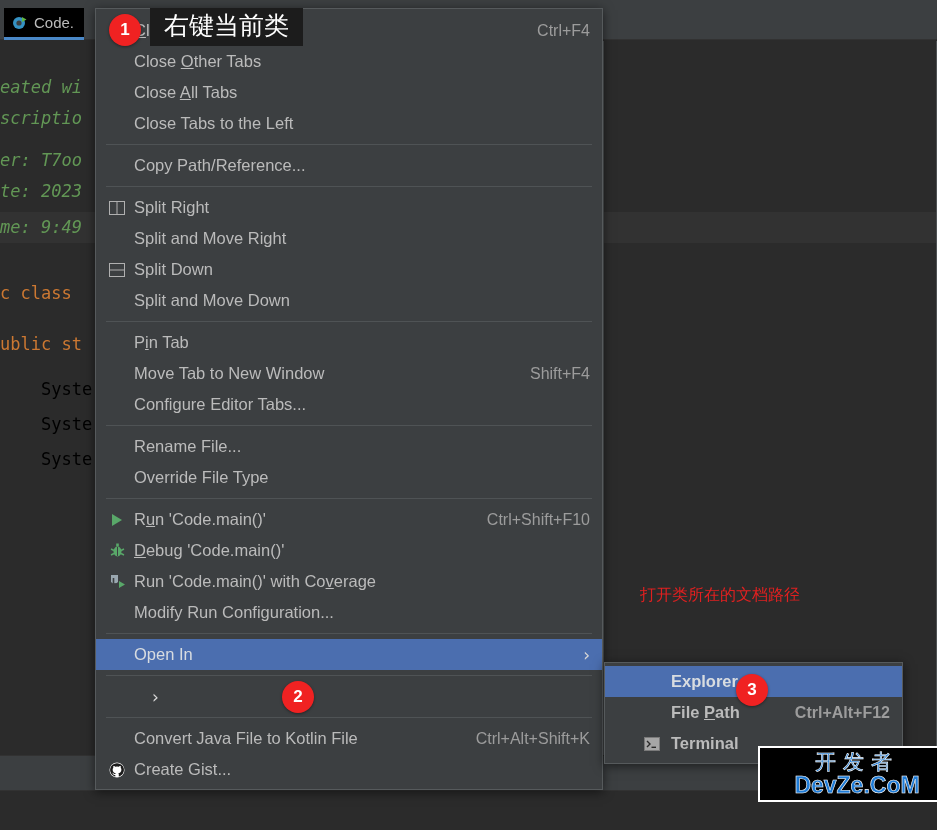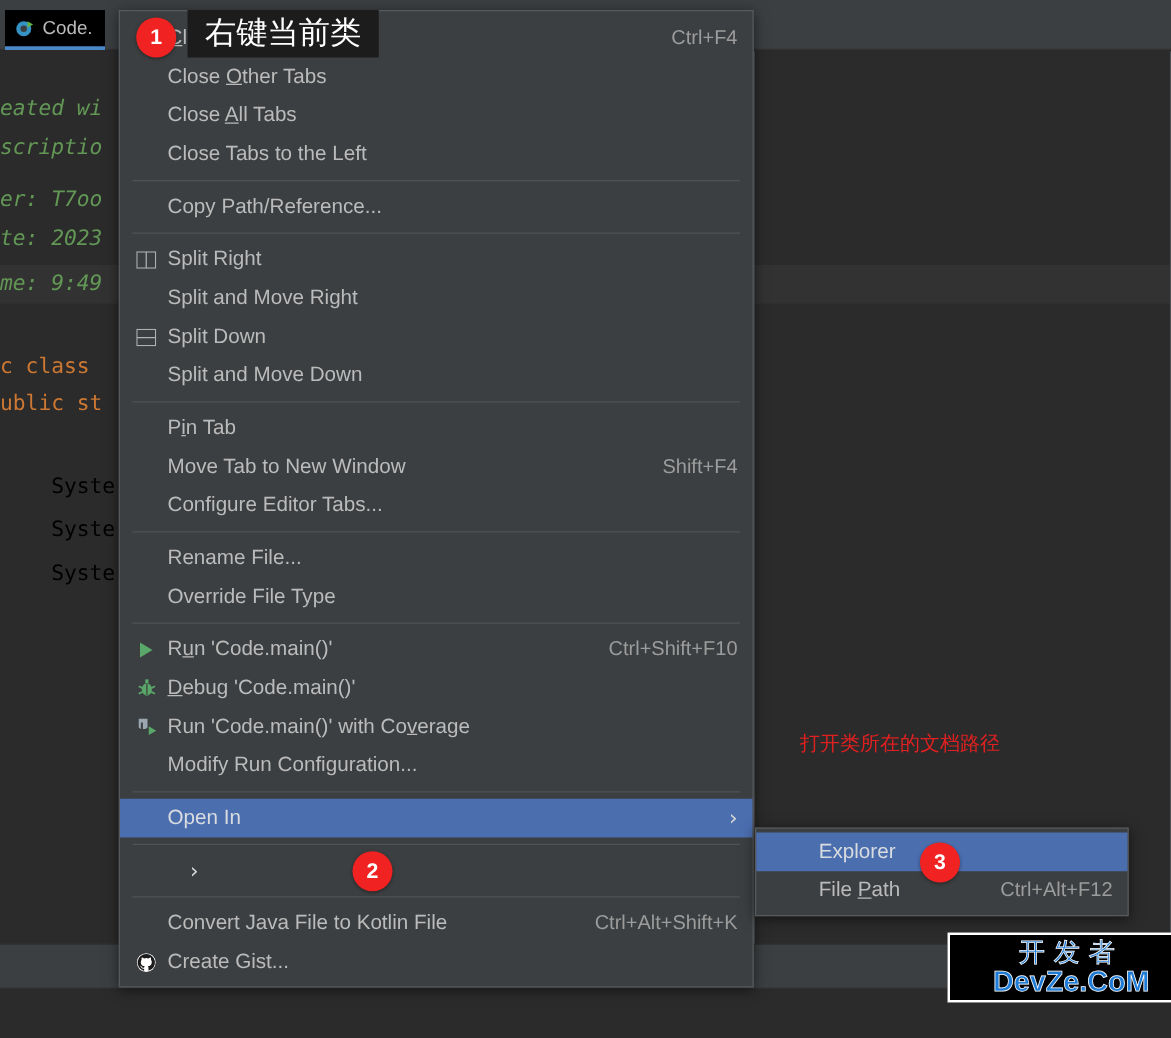--- a/index.html
+++ b/index.html
@@ -124,21 +124,21 @@
   
   .submenu {
     position: absolute;
     left: 604px; top: 662px;
     width: 299px;
     background: #3C3F41;
     border: 1px solid #565A5C;
     padding: 3px 0 4px 0;
     box-shadow: 0 2px 10px rgba(0,0,0,0.55);
   }
-  .submenu .mi { padding-left: 18px; }
+  .submenu .mi { padding-left: 34px; font-weight: bold; }
   .submenu .mi .mi-icon { width: 26px; margin-right: 6px; }
 
   
   .badge {
     position: absolute;
     width: 32px; height: 32px; border-radius: 50%;
     background: #F02222;
     color: #FFFFFF;
     font-size: 17px; font-weight: bold;
     display: flex; align-items: center; justify-content: center;
@@ -215,21 +215,21 @@
 
   <div class="editor">
     <div id="code-lines">
         <div class="code-line" style="top: 31px;"><span class="txt c-comment">eated wi</span></div>
         <div class="code-line" style="top: 62px;"><span class="txt c-comment">scriptio</span></div>
         <div class="code-line" style="top: 104px;"><span class="txt c-comment">er: T7oo</span></div>
         <div class="code-line" style="top: 135px;"><span class="txt c-comment">te: 2023</span></div>
         <div class="line-hl" style="top: 171px;"></div>
         <div class="code-line" style="top: 171px;"><span class="txt c-comment">me: 9:49</span></div>
         <div class="code-line" style="top: 237px;"><span class="txt c-keyword">c class</span></div>
-        <div class="code-line" style="top: 267px;"><span class="txt c-keyword">ublic st</span></div>
+        <div class="code-line" style="top: 288px;"><span class="txt c-keyword">ublic st</span></div>
         <div class="code-line" style="top: 333px;"><span class="txt c-identifier">    Syste</span></div>
         <div class="code-line" style="top: 368px;"><span class="txt c-identifier">    Syste</span></div>
         <div class="code-line" style="top: 403px;"><span class="txt c-identifier">    Syste</span></div>
       </div>
   </div>
 
   <div class="vsep" style="left:603px"></div>
   <div class="vsep" style="left:936px"></div>
 
   <div class="statusbar"></div>
@@ -377,20 +377,30 @@
   <div class="submenu" id="submenu">
       <div class="mi sel">
         <span class="mi-icon"></span>
         <span class="mi-label">Explorer</span>
       </div>
       <div class="mi">
         <span class="mi-icon"></span>
         <span class="mi-label">File <span class="mnem">P</span>ath</span>
         <span class="mi-accel">Ctrl+Alt+F12</span>
       </div>
+      <div class="mi">
+        <span class="mi-icon">
+          <svg width="16" height="14" viewBox="0 0 16 14">
+            <rect x="0.5" y="0.5" width="15" height="13" fill="#A6A6A6" stroke="#7A7A7A"></rect>
+            <path d="M3 4 L6 7 L3 10" fill="none" stroke="#2B2B2B" stroke-width="1.4"></path>
+            <line x1="7.5" y1="10.3" x2="12" y2="10.3" stroke="#2B2B2B" stroke-width="1.4"></line>
+          </svg>
+        </span>
+        <span class="mi-label">Terminal</span>
+      </div>
     </div>
 
   <div class="tooltip">右键当前类</div>
 
   <div class="badge b1">1</div>
   <div class="badge b2">2</div>
   <div class="badge b3">3</div>
 
   <div class="annot-red">打开类所在的文档路径</div>
 

